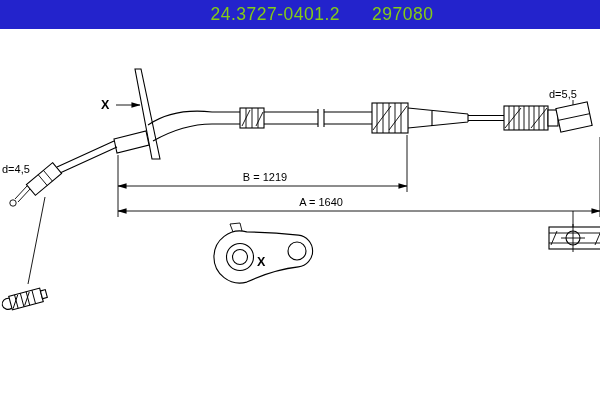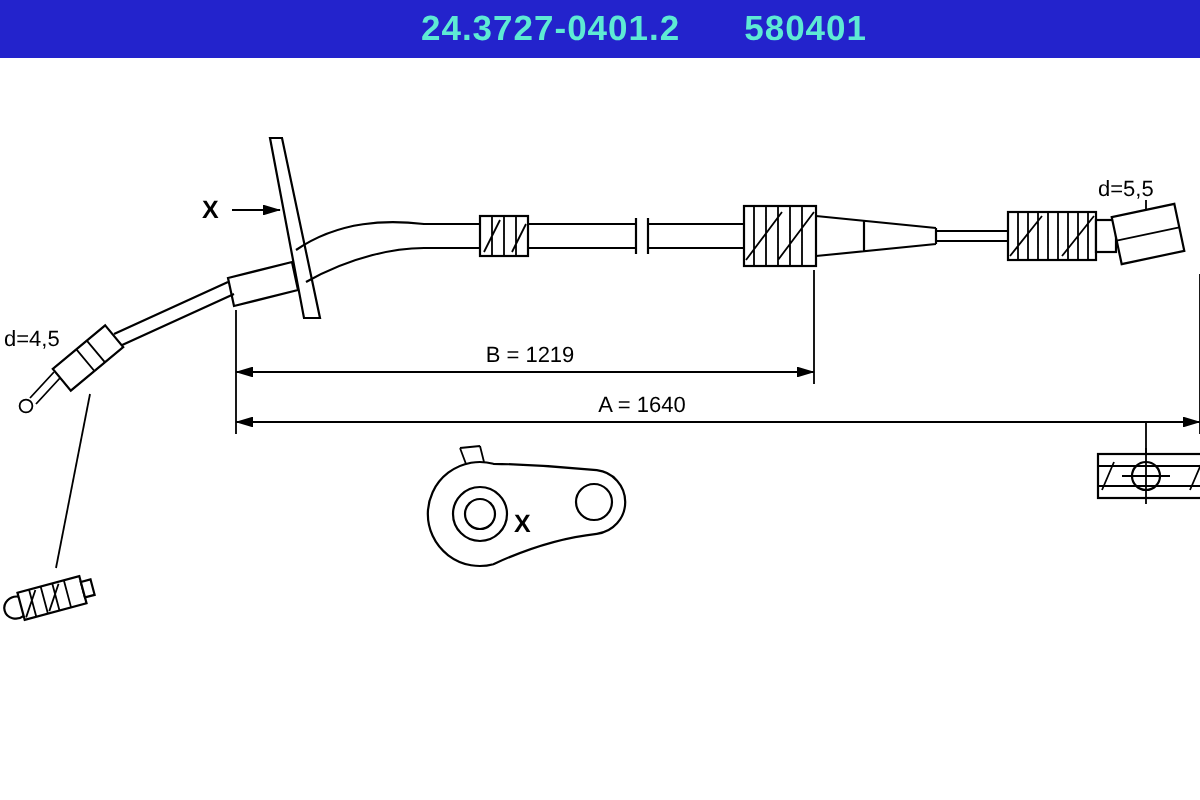--- a/index.html
+++ b/index.html
@@ -1,36 +1,36 @@
 <!DOCTYPE html>
 <html><head>
 <meta charset="utf-8">
 <style>
   body{margin:0}
   .page{position:relative;width:600px;height:400px;background:#fff;overflow:hidden;
         font-family:"Liberation Sans",sans-serif}
   .header{position:absolute;top:0;left:0;width:600px;height:29px;background:#2323cc;
           display:flex;align-items:center;justify-content:center;gap:32px;
-          color:#5eead4;font-weight:bold;font-size:17.5px;box-sizing:border-box;padding-left:44px;
+          color:#84cc16;font-weight:normal;font-size:17.5px;box-sizing:border-box;padding-left:44px;
           letter-spacing:.5px}
   .drawing{position:absolute;top:29px;left:0}
   .ln{stroke:#000;stroke-width:1.1;fill:none}
   .thin{stroke:#000;stroke-width:0.9;fill:none}
   .fl{stroke:#000;stroke-width:1.1;fill:#fff}
   text{fill:#000;stroke:none;font-family:"Liberation Sans",sans-serif;font-size:11px}
   text.marker{font-weight:bold;font-size:12.5px}
 </style>
 </head>
 <body>
 
 <div class="page">
 
   <div class="header">
     <span>24.3727-0401.2</span>
-    <span>580401</span>
+    <span>297080</span>
   </div>
 
   <svg class="drawing" width="600" height="371" viewBox="0 0 600 371">
     <defs>
       <marker id="arrow" viewBox="0 0 10 6" markerWidth="9" markerHeight="5.4" refX="9.5" refY="3" orient="auto-start-reverse" markerUnits="userSpaceOnUse">
         <path d="M0,0 L10,3 L0,6 Z" fill="#000"></path>
       </marker>
     </defs>
 
     <g>

